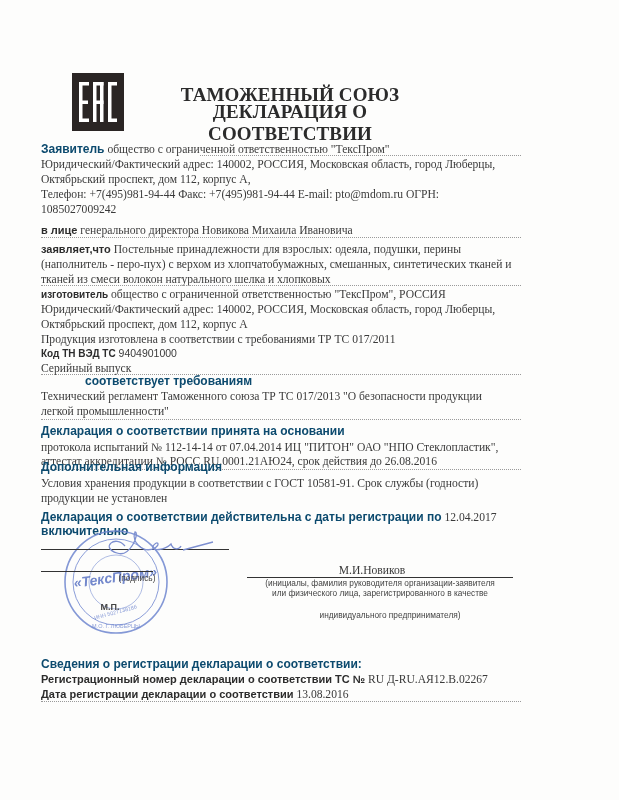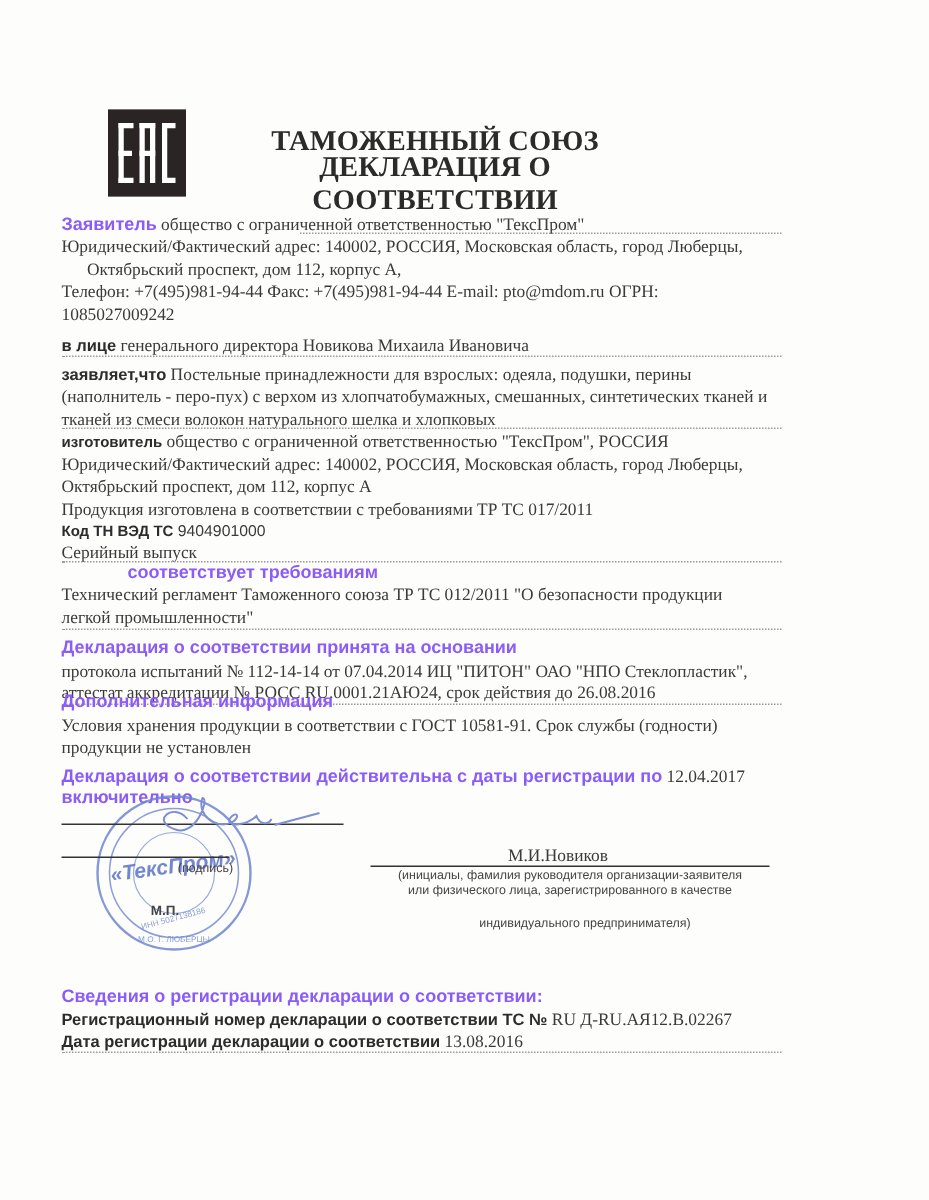--- a/index.html
+++ b/index.html
@@ -4,21 +4,21 @@
 <style>
   html, body { margin:0; padding:0; }
   body { width:619px; height:800px; background:#fdfdfc; position:relative; overflow:hidden;
          font-family:"Liberation Serif", serif; color:#333; }
   .abs { position:absolute; }
   .logo { left:72px; top:73px; width:52px; height:58px; background:#2a2524; }
   .logo svg { display:block; }
   .hdr { left:140px; width:300px; text-align:center; font-family:"Liberation Serif", serif; font-weight:bold; color:#2b2b2b; font-size:19px; letter-spacing:0.1px; }
   .line { left:41px; font-size:11.6px; line-height:15px; white-space:nowrap; color:#3a3a3a; }
   .b { font-family:"Liberation Sans", sans-serif; font-weight:bold; color:#2c2c2c; font-size:11px; }
-  .bh { font-family:"Liberation Sans", sans-serif; font-weight:bold; color:#8b5cf6; font-size:12px; }
+  .bh { font-family:"Liberation Sans", sans-serif; font-weight:bold; color:#0c4a6e; font-size:12px; }
   .dots { left:41px; width:480px; height:0; border-top:1px dotted #9a9a9a; }
   .sigline { height:0; border-top:1.5px solid #333; }
   .small { font-family:"Liberation Sans", sans-serif; font-size:8.3px; color:#444; text-align:center; line-height:10.5px; }
   .stamp { left:62px; top:528px; width:108px; height:108px; }
 </style>
 </head>
 <body>
 
 <div class="abs logo">
   <svg width="52" height="58" viewBox="0 0 52 58">
@@ -41,21 +41,21 @@
 </div>
 
 <div class="abs hdr" style="top:84px;">ТАМОЖЕННЫЙ СОЮЗ</div>
 <div class="abs hdr" style="top:101px;">ДЕКЛАРАЦИЯ О СООТВЕТСТВИИ</div>
 
 <div class="abs line" style="top:142px;">
   <span class="bh">Заявитель</span><span> общество с ограниченной ответственностью "ТексПром"</span>
 </div>
 <div class="abs dots" style="top:155px; left:200px; width:321px;"></div>
 <div class="abs line" style="top:157px;">Юридический/Фактический адрес: 140002, РОССИЯ, Московская область, город Люберцы,</div>
-<div class="abs line" style="top:172px;margin-left:17px;">Октябрьский проспект, дом 112, корпус А,</div>
+<div class="abs line" style="top:172px;">Октябрьский проспект, дом 112, корпус А,</div>
 <div class="abs line" style="top:187px;">Телефон: +7(495)981-94-44  Факс: +7(495)981-94-44  E-mail: pto@mdom.ru  ОГРН:</div>
 <div class="abs line" style="top:202px;">1085027009242</div>
 
 <div class="abs line" style="top:223px;">
   <span class="b">в лице</span><span> генерального директора Новикова Михаила Ивановича</span>
 </div>
 <div class="abs dots" style="top:237px;"></div>
 
 <div class="abs line" style="top:242px;">
   <span class="b">заявляет,что</span><span> Постельные принадлежности для взрослых: одеяла, подушки, перины</span>
@@ -70,21 +70,21 @@
 <div class="abs line" style="top:302px;">Юридический/Фактический адрес: 140002, РОССИЯ, Московская область, город Люберцы,</div>
 <div class="abs line" style="top:317px;">Октябрьский проспект, дом 112, корпус А</div>
 <div class="abs line" style="top:332px;">Продукция изготовлена в соответствии с требованиями ТР ТС 017/2011</div>
 <div class="abs line" style="top:346px;">
   <span class="b" style="font-size:10px;">Код ТН ВЭД ТС</span><span style="font-family:'Liberation Sans',sans-serif;font-size:10.5px;"> 9404901000</span>
 </div>
 <div class="abs line" style="top:361px;">Серийный выпуск</div>
 <div class="abs dots" style="top:374px;"></div>
 
 <div class="abs line bh" style="top:374px;margin-left:44px;">соответствует требованиям</div>
-<div class="abs line" style="top:389px;">Технический регламент Таможенного союза ТР ТС 012/2011 "О безопасности продукции</div>
+<div class="abs line" style="top:389px;">Технический регламент Таможенного союза ТР ТС 017/2013 "О безопасности продукции</div>
 <div class="abs line" style="top:404px;">легкой промышленности"</div>
 <div class="abs dots" style="top:419px;"></div>
 
 <div class="abs line bh" style="top:424px;">Декларация о соответствии принята на основании</div>
 <div class="abs line" style="top:440px;">протокола испытаний № 112-14-14 от 07.04.2014  ИЦ "ПИТОН" ОАО "НПО Стеклопластик",</div>
 <div class="abs line" style="top:454px;">аттестат аккредитации  № РОСС RU.0001.21АЮ24, срок действия  до 26.08.2016</div>
 <div class="abs dots" style="top:469px;"></div>
 
 <div class="abs line bh" style="top:460px;">Дополнительная информация</div>
 <div class="abs line" style="top:476px;"> Условия хранения продукции в соответствии с ГОСТ 10581-91. Срок службы (годности)</div>

